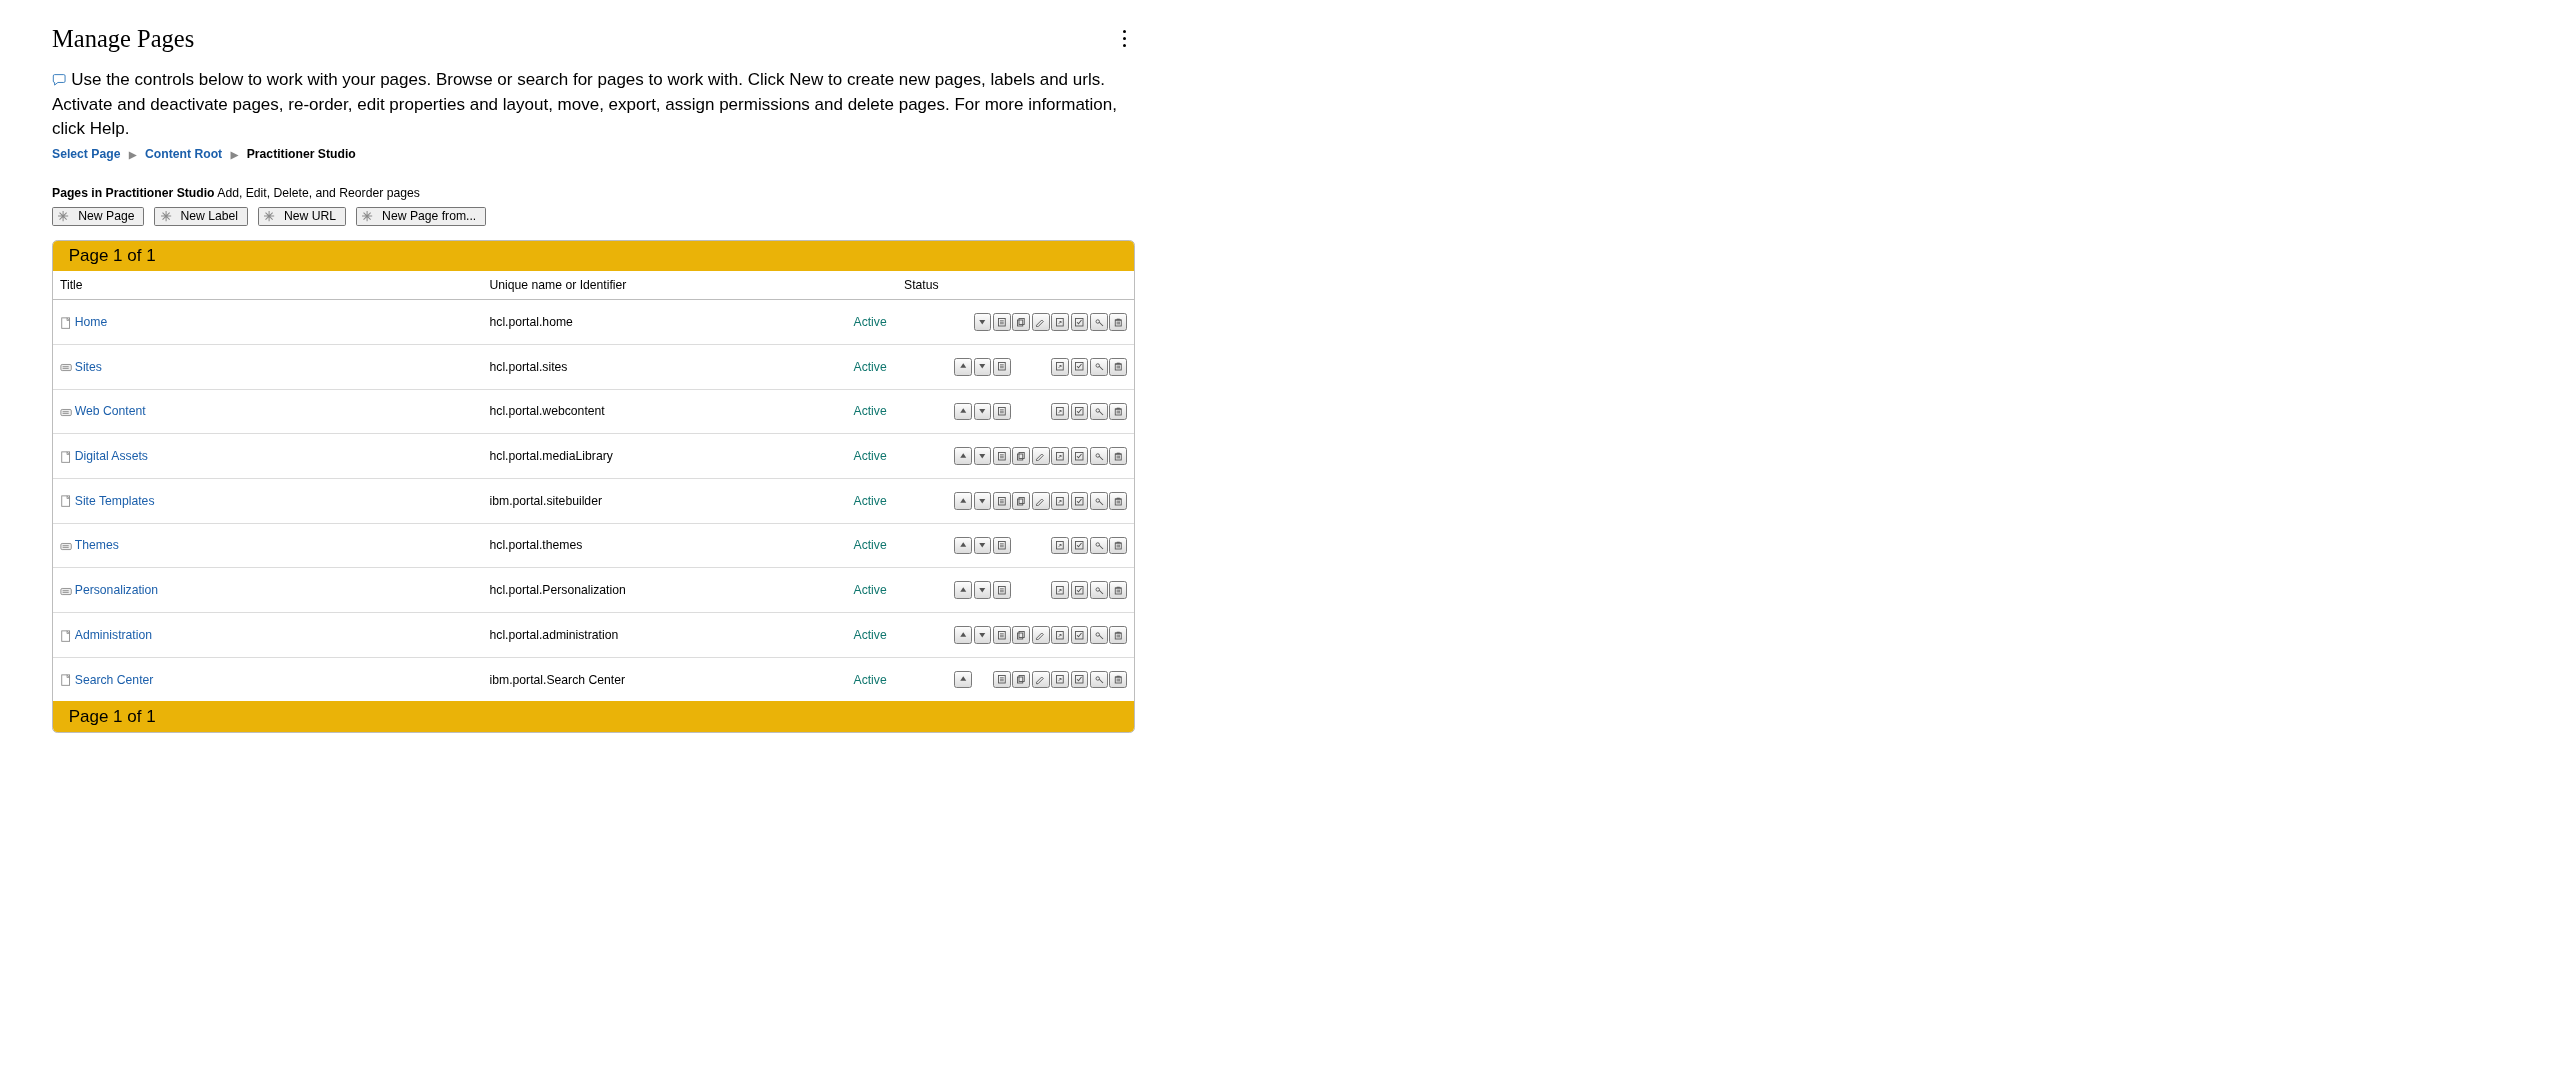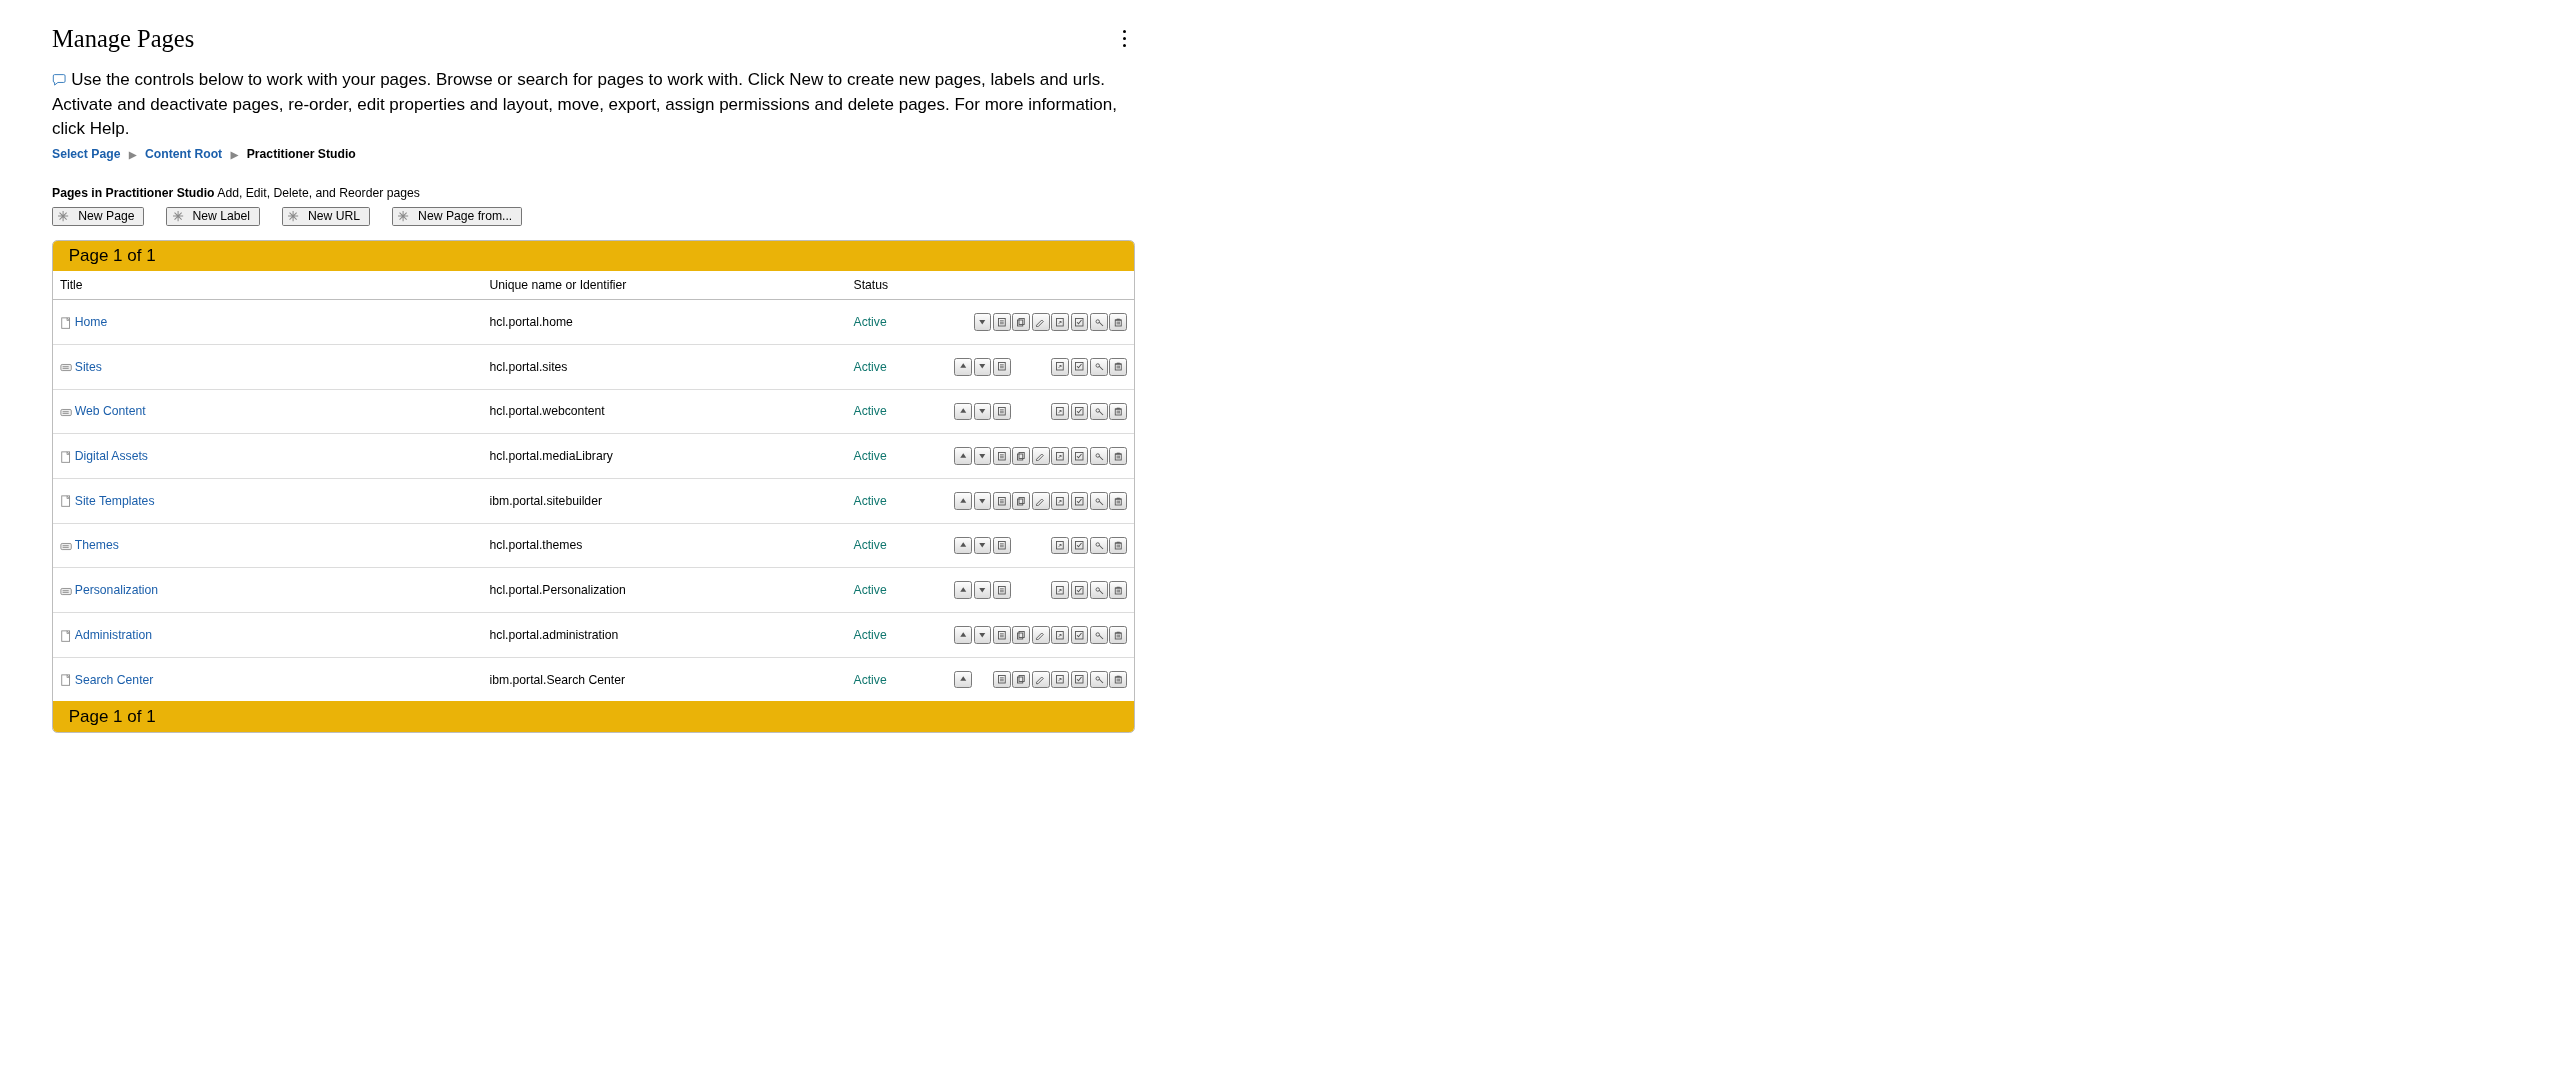--- a/index.html
+++ b/index.html
@@ -45,21 +45,21 @@
   .search-btn {
     font-size:12.2px; font-weight:bold; padding:1.7px 8.7px;
     background:#efefef; border:0.9px solid #767676; border-radius:2.6px;
     cursor:pointer; margin-left:8.7px;
   }
   .breadcrumb { font-size:12.2px; font-weight:bold; margin-bottom:24.5px; }
   .breadcrumb a { color:#1b5fab; text-decoration:none; }
   .breadcrumb .sep { color:#888; margin:0 5.2px; font-size:9.6px; }
   .section-label { font-size:12.2px; font-weight:bold; margin-bottom:7px; }
   .section-label .sub { font-weight:normal; }
-  .toolbar { display:flex; gap:22px; margin-bottom:14px; }
+  .toolbar { display:flex; gap:10px; margin-bottom:14px; }
   .toolbtn {
     display:flex; align-items:center; gap:8.7px;
     border:0.9px solid #767676; background:#efefef;
     padding:2.6px 8.7px 2.6px 4.4px; font-size:12.2px; cursor:pointer;
     border-radius:1.7px; height:19px;
   }
   .star-icon { width:12.2px; height:12.2px; }
   
   .tbl-wrap {
     border:0.9px solid #bdbdbd; border-radius:5.2px; overflow:hidden;
@@ -91,21 +91,21 @@
     display:inline-flex; width:15.7px; height:15.7px;
     border:0.9px solid #7a7a7a; background:linear-gradient(#fdfdfd,#dcdcdc);
     border-radius:2.6px; margin-left:1.7px;
     align-items:center; justify-content:center;
     cursor:pointer; vertical-align:middle;
   }
   .act-btn.spacer { visibility:hidden; cursor:default; }
   .aicon { width:10.5px; height:10.5px; display:block; }
   th.col-title { width:428px; }
   th.col-uid   { width:358px; }
-  th.col-status{ width:87px; }
+  th.col-status{ width:87px;text-align:right; }
   th.col-actions { width:auto; }
 </style>
 </head>
 <body>
 
 <div class="page">
 
   <div class="title-row">
     <div class="page-title">Manage Pages</div>
     <div class="kebab" title="More actions">

